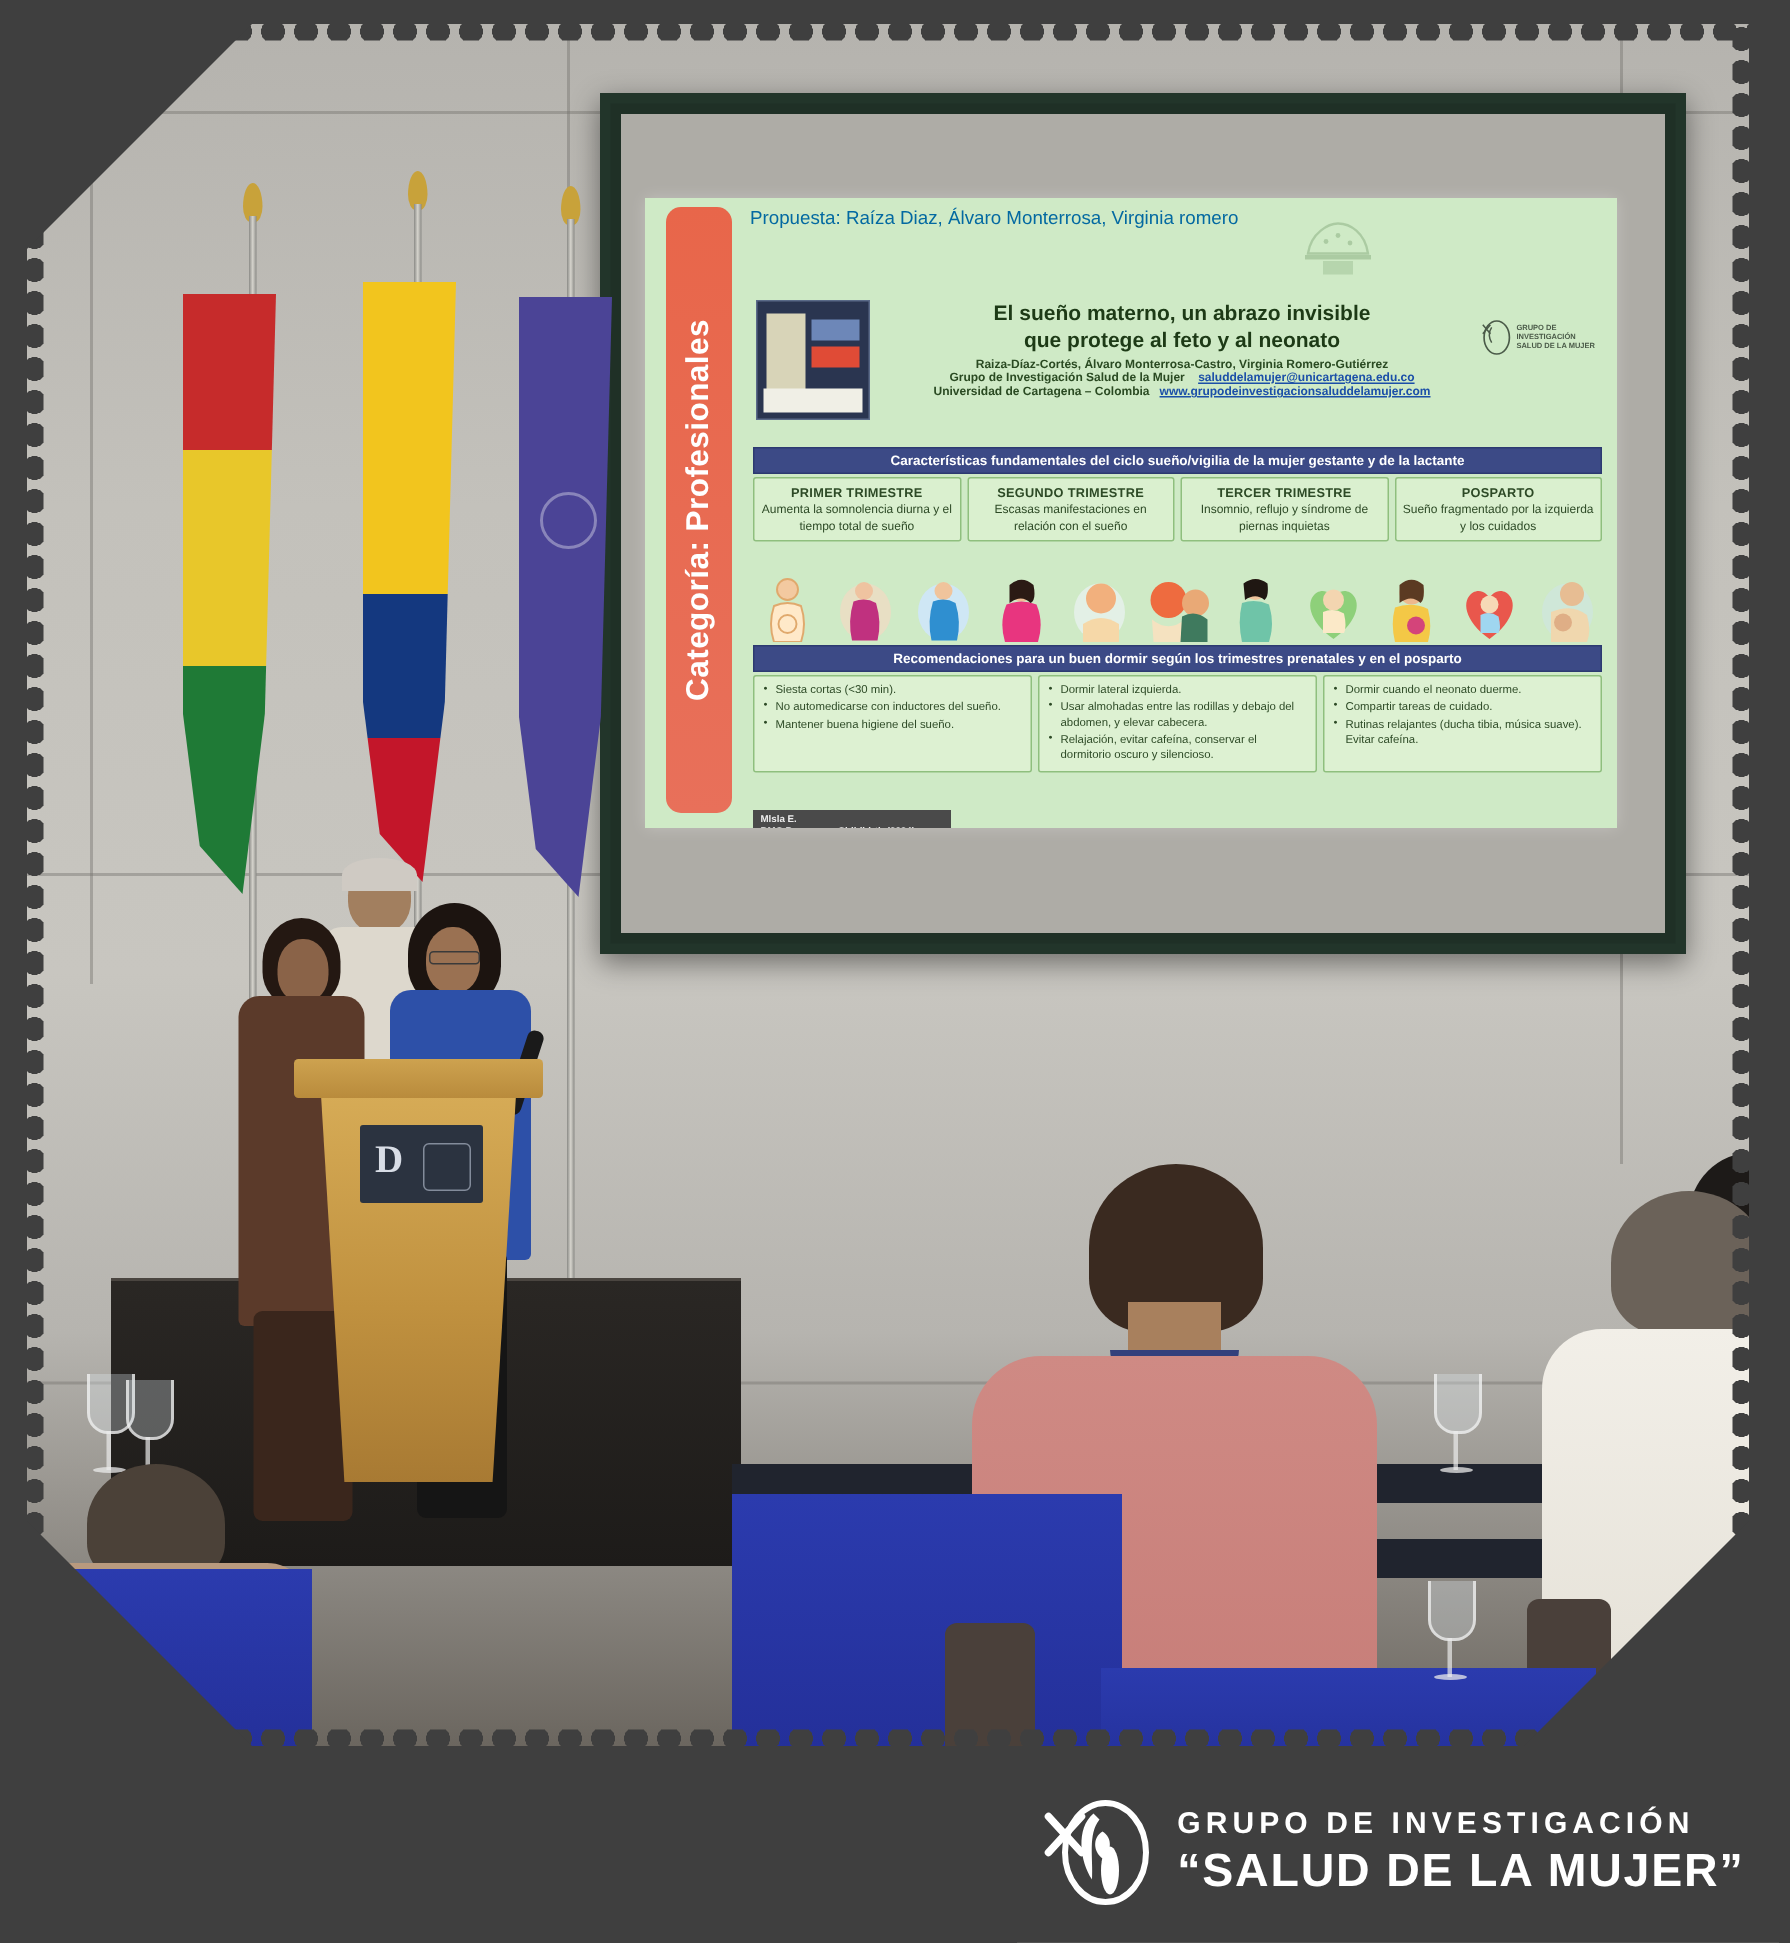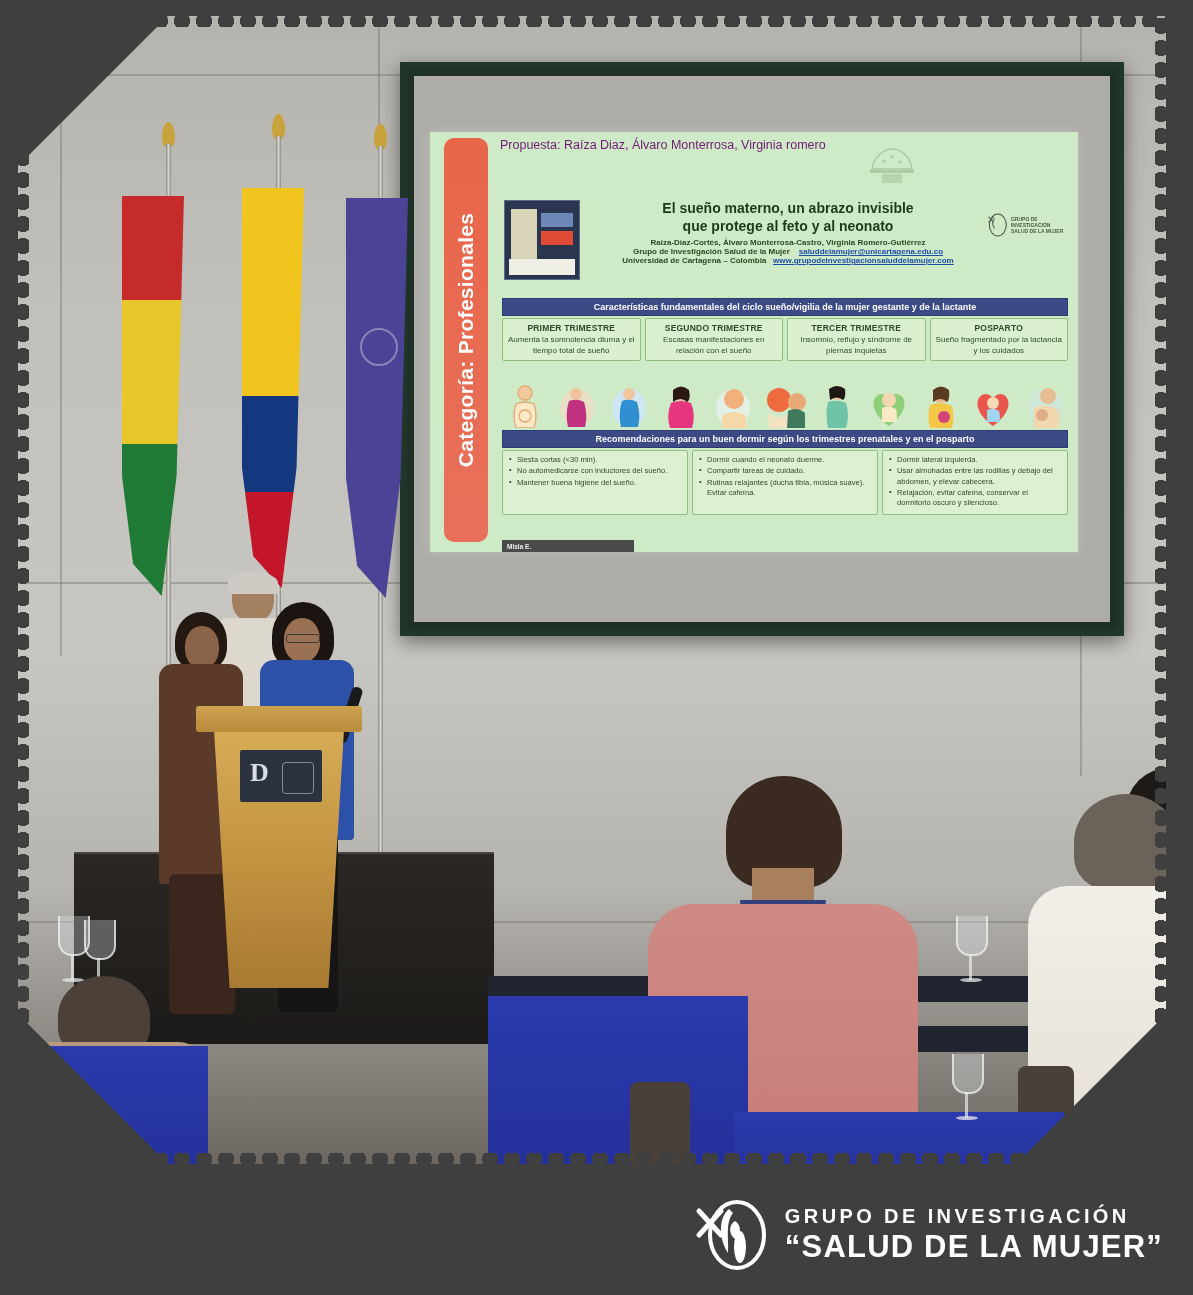--- a/index.html
+++ b/index.html
@@ -53,21 +53,21 @@
 
   
   .cat-banner{position:absolute;left:14px;top:6px;width:44px;height:404px;
     background:linear-gradient(180deg,#e8664a,#e8705a);border-radius:10px;}
   .cat-banner span{position:absolute;left:50%;top:50%;
     transform:translate(-50%,-50%) rotate(-90deg);white-space:nowrap;
     color:#fff;font-size:21px;font-weight:700;letter-spacing:.3px;}
 
   .slide-body{position:absolute;left:70px;top:6px;right:8px;bottom:6px;}
 
-  .prop-line{font-size:12.5px;color:#701a75;line-height:1.25;font-weight:500;width:330px;}
+  .prop-line{font-size:12.5px;color:#0369a1;line-height:1.25;font-weight:500;width:330px;}
 
   .mc-logo{position:absolute;right:4px;top:0;width:200px;height:56px;display:flex;align-items:center;gap:5px;}
   .acms{width:52px;height:46px;opacity:.55;}
   .mc-text{flex:1;color:#9fbf96;line-height:1.02;}
   .mc-1{font-size:9px;font-weight:700;}
   .mc-r1{font-size:14px;font-weight:700;letter-spacing:.5px;
     -webkit-text-stroke:.6px #88ad80;}
   .mc-r2{font-size:13px;font-weight:700;letter-spacing:5px;}
   .mc-r3{font-size:9.5px;font-weight:700;letter-spacing:.3px;}
   .mc-r4{font-size:6px;font-weight:700;letter-spacing:.2px;opacity:.8;}
@@ -316,21 +316,21 @@
                 <div class="tri-card">
                   <div class="tri-h">SEGUNDO TRIMESTRE</div>
                   <div class="tri-t">Escasas manifestaciones en relación con el sueño</div>
                 </div>
                 <div class="tri-card">
                   <div class="tri-h">TERCER TRIMESTRE</div>
                   <div class="tri-t">Insomnio, reflujo y síndrome de piernas inquietas</div>
                 </div>
                 <div class="tri-card">
                   <div class="tri-h">POSPARTO</div>
-                  <div class="tri-t">Sueño fragmentado por la lactancia y los cuidados</div>
+                  <div class="tri-t">Sueño fragmentado por la izquierda y los cuidados</div>
                 </div>
               </div>
 
               <div class="illu">
                 <svg class="fig" viewBox="0 0 42 44">
                   <circle cx="21" cy="9" r="7" fill="#f3c9a0" stroke="#e0a96d" stroke-width="1.3"></circle>
                   <path d="M12 20 q9-4 18 0 q4 12 0 24 h-18 q-4-12 0-24z" fill="#ffe9c9" stroke="#e0a96d" stroke-width="1.3"></path>
                   <circle cx="21" cy="32" r="6" fill="none" stroke="#e0a96d" stroke-width="1.3"></circle>
                 </svg>
                 <svg class="fig" viewBox="0 0 42 44">
@@ -393,30 +393,30 @@
               <div class="rec-row">
                 <div class="rec-card">
                   <ul>
                     <li>Siesta cortas (&lt;30 min).</li>
                     <li>No automedicarse con inductores del sueño.</li>
                     <li>Mantener buena higiene del sueño.</li>
                   </ul>
                 </div>
                 <div class="rec-card">
                   <ul>
+                    <li>Dormir lateral izquierda.</li>
+                    <li>Usar almohadas entre las rodillas y debajo del abdomen, y elevar cabecera.</li>
+                    <li>Relajación, evitar cafeína, conservar el dormitorio oscuro y silencioso.</li>
+                  </ul>
+                </div>
+                <div class="rec-card">
+                  <ul>
                     <li>Dormir cuando el neonato duerme.</li>
                     <li>Compartir tareas de cuidado.</li>
                     <li>Rutinas relajantes (ducha tibia, música suave). Evitar cafeína.</li>
-                  </ul>
-                </div>
-                <div class="rec-card">
-                  <ul>
-                    <li>Dormir lateral izquierda.</li>
-                    <li>Usar almohadas entre las rodillas y debajo del abdomen, y elevar cabecera.</li>
-                    <li>Relajación, evitar cafeína, conservar el dormitorio oscuro y silencioso.</li>
                   </ul>
                 </div>
               </div>
 
               <div class="cite">
                 <div>Mlsla E.</div>
                 <div>BMC Pregnancy Childbirth (2024)</div>
               </div>
 
             </div>

